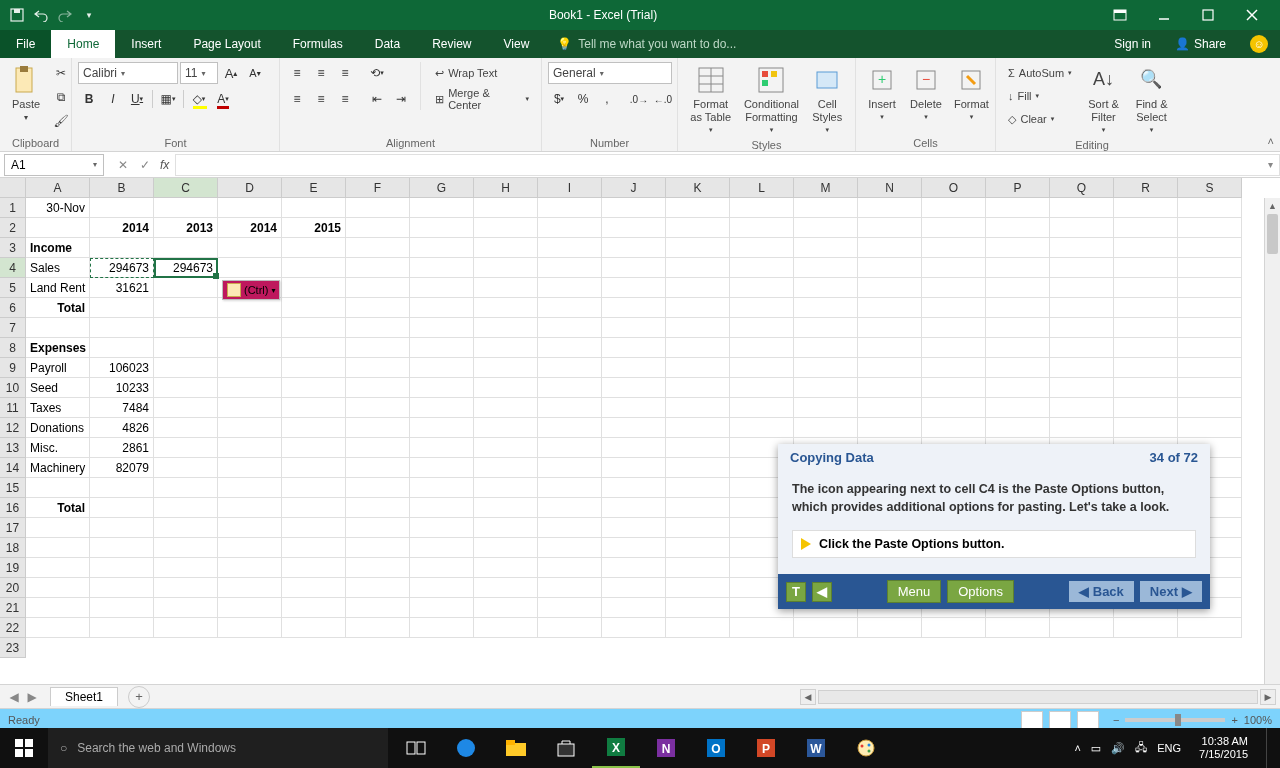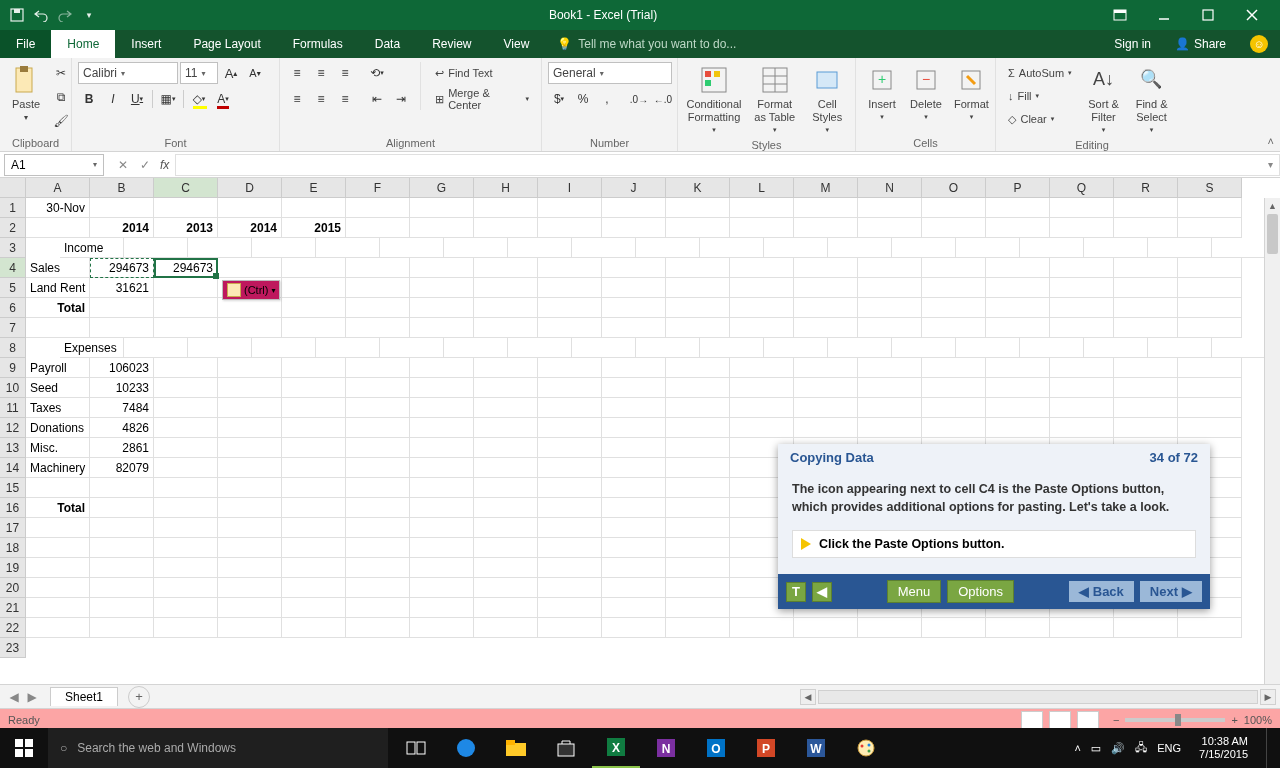--- a/index.html
+++ b/index.html
@@ -54,21 +54,21 @@
 .col-headers { position: absolute; left: 26px; top: 0; height: 20px; display: flex; }
 .col-h { width: 64px; background: #e6e6e6; border-right: 1px solid #ccc; border-bottom: 1px solid #ccc; text-align: center; font-size: 12px; color: #333; line-height: 20px; }
 .col-h.sel { background: #d3e5d0; }
 .row-headers { position: absolute; left: 0; top: 20px; width: 26px; }
 .row-h { height: 20px; background: #e6e6e6; border-right: 1px solid #ccc; border-bottom: 1px solid #ccc; text-align: center; font-size: 12px; color: #333; line-height: 20px; }
 .row-h.sel { background: #d3e5d0; }
 .cells { position: absolute; left: 26px; top: 20px; }
 .cell-row { display: flex; height: 20px; }
 .cell { width: 64px; height: 20px; border-right: 1px solid #e0e0e0; border-bottom: 1px solid #e0e0e0; font-size: 12px; padding: 0 4px; line-height: 20px; overflow: hidden; white-space: nowrap; }
 .cell.num { text-align: right; }
-.cell.bold { font-weight: normal; margin-left: 34px; }
+.cell.bold { font-weight: bold; }
 .cell.hdr { font-weight: bold; text-align: right; }
 .cell.lblright { text-align: right; font-weight: bold; }
 
 
 .marquee { position: absolute; border: 1.5px dashed #217346; pointer-events: none; }
 
 .selection { position: absolute; border: 2px solid #217346; pointer-events: none; }
 .selection::after { content:""; position:absolute; right:-3px; bottom:-3px; width:6px; height:6px; background:#217346; }
 
 
@@ -84,21 +84,21 @@
 .sheet-row { height: 24px; border-top: 1px solid #d4d4d4; display: flex; align-items: center; font-size: 12px; background:#f3f3f3;}
 .sheet-row .nav { display:flex; gap:2px; padding:0 6px; color:#888;}
 .sheet-row .nav span{ width:16px; text-align:center; cursor:pointer;}
 .sheet-tab { background:#fff; border:1px solid #ccc; border-bottom:none; padding:2px 14px; margin-left:4px; cursor:pointer; }
 .add-sheet { width:22px; height:22px; border:1px solid #ccc; border-radius:50%; margin-left:10px; display:flex; align-items:center; justify-content:center; cursor:pointer; color:#666; font-size:13px;}
 .sheet-row .hscroll { flex:1; display:flex; align-items:center; justify-content:flex-end; padding-right:4px; gap:2px;}
 .sheet-row .hscroll .track{ width:440px; height:14px; background:#e8e8e8; border:1px solid #d0d0d0; position:relative;}
 .sheet-row .hscroll .arrow{ width:16px; height:16px; border:1px solid #d0d0d0; background:#eee; text-align:center; font-size:9px; line-height:14px; color:#666;}
 
 
-.status-bar { height: 22px; background: #fca5a5; border-top: 1px solid #d4d4d4; display: flex; align-items: center; font-size: 11px; color: #555; padding: 0 8px; justify-content: space-between; }
+.status-bar { height: 22px; background: #7dd3fc; border-top: 1px solid #d4d4d4; display: flex; align-items: center; font-size: 11px; color: #555; padding: 0 8px; justify-content: space-between; }
 .status-bar .views { display:flex; gap:6px; align-items:center;}
 .status-bar .views .vbtn{ width:22px; height:18px; border:1px solid #ccc; background:#fff; cursor:pointer;}
 .status-bar .zoom { display:flex; align-items:center; gap:6px;}
 .status-bar .zoom .slider{ width:100px; height:4px; background:#ccc; position:relative;}
 .status-bar .zoom .slider::after{ content:""; position:absolute; left:50%; top:-4px; width:6px; height:12px; background:#888;}
 
 
 .tutorial { position: absolute; left: 778px; top: 444px; width: 432px; background: #fff; box-shadow: 0 2px 8px rgba(0,0,0,0.4); font-size: 13px; }
 .tutorial .t-header { background: #295693; color: #fff; display: flex; align-items: center; gap: 10px; padding: 4px 8px; }
 .tutorial .logo { width: 64px; height: 32px; background: #f7e455; border-radius: 4px; display: flex; align-items: center; justify-content: center; font-family: cursive; font-size: 10px; color: #b33; font-weight: bold; line-height:1;}
@@ -276,21 +276,21 @@
           <div class="rb-btn">≡</div>
           <div style="width:6px"></div>
           <div class="rb-btn">⇤</div>
           <div class="rb-btn">⇥</div>
         </div>
       </div>
       <div style="width:1px;height:48px;background:#e1e1e1;margin:0 4px"></div>
       <div class="rb-col" style="gap:4px">
         <div class="wide-btn">
             <span>↩</span>
-            <span>Find Text</span>
+            <span>Wrap Text</span>
           </div>
         <div class="wide-btn">
             <span>⊞</span>
             <span>Merge &amp; Center</span>
             <span style="font-size:7px">▾</span>
           </div>
       </div>
     </div>
     <div class="group-label">Alignment</div>
   </div>
@@ -310,42 +310,42 @@
           <div class="rb-btn" style="font-size:10px">.0→</div>
           <div class="rb-btn" style="font-size:10px">←.0</div>
         </div>
       </div>
     </div>
     <div class="group-label">Number</div>
   </div>
 
   <div class="ribbon-group" style="width:178px">
     <div class="group-body">
+      <div class="rb-big" style="width:54px">
+          <div class="ic">
+            <svg width="28" height="28">
+              <rect x="2" y="2" width="24" height="24" fill="none" stroke="#888"></rect>
+              <line x1="2" y1="10" x2="26" y2="10" stroke="#888"></line>
+              <line x1="2" y1="18" x2="26" y2="18" stroke="#888"></line>
+              <line x1="14" y1="2" x2="14" y2="26" stroke="#888"></line>
+            </svg>
+          </div>
+          <span>Format as Table</span>
+          <span style="font-size:7px">▾</span>
+        </div>
       <div class="rb-big" style="width:60px">
           <div class="ic">
             <svg width="28" height="28">
               <rect x="2" y="2" width="24" height="24" fill="none" stroke="#888"></rect>
               <rect x="5" y="5" width="6" height="6" fill="#e74c3c"></rect>
               <rect x="14" y="5" width="6" height="6" fill="#f1c40f"></rect>
               <rect x="5" y="14" width="6" height="6" fill="#2ecc71"></rect>
             </svg>
           </div>
           <span>Conditional Formatting</span>
-          <span style="font-size:7px">▾</span>
-        </div>
-      <div class="rb-big" style="width:54px">
-          <div class="ic">
-            <svg width="28" height="28">
-              <rect x="2" y="2" width="24" height="24" fill="none" stroke="#888"></rect>
-              <line x1="2" y1="10" x2="26" y2="10" stroke="#888"></line>
-              <line x1="2" y1="18" x2="26" y2="18" stroke="#888"></line>
-              <line x1="14" y1="2" x2="14" y2="26" stroke="#888"></line>
-            </svg>
-          </div>
-          <span>Format as Table</span>
           <span style="font-size:7px">▾</span>
         </div>
       <div class="rb-big" style="width:44px">
           <div class="ic">
             <svg width="28" height="28">
               <rect x="4" y="6" width="20" height="16" fill="#d5e8f7" stroke="#5a9bd5"></rect>
             </svg>
           </div>
           <span>Cell Styles</span>
           <span style="font-size:7px">▾</span>

